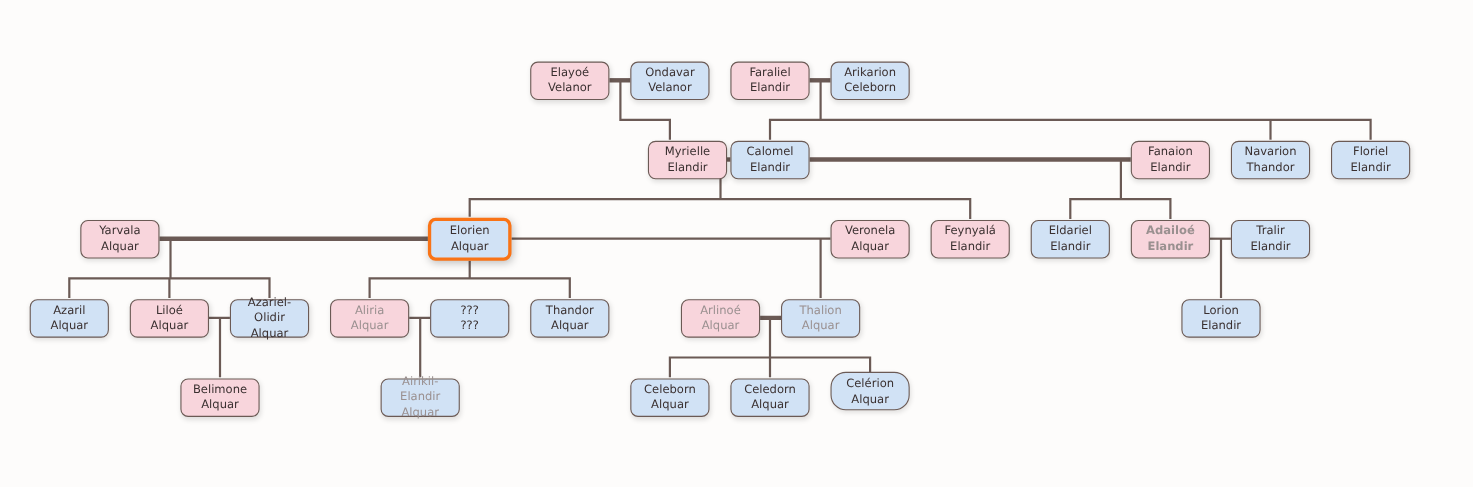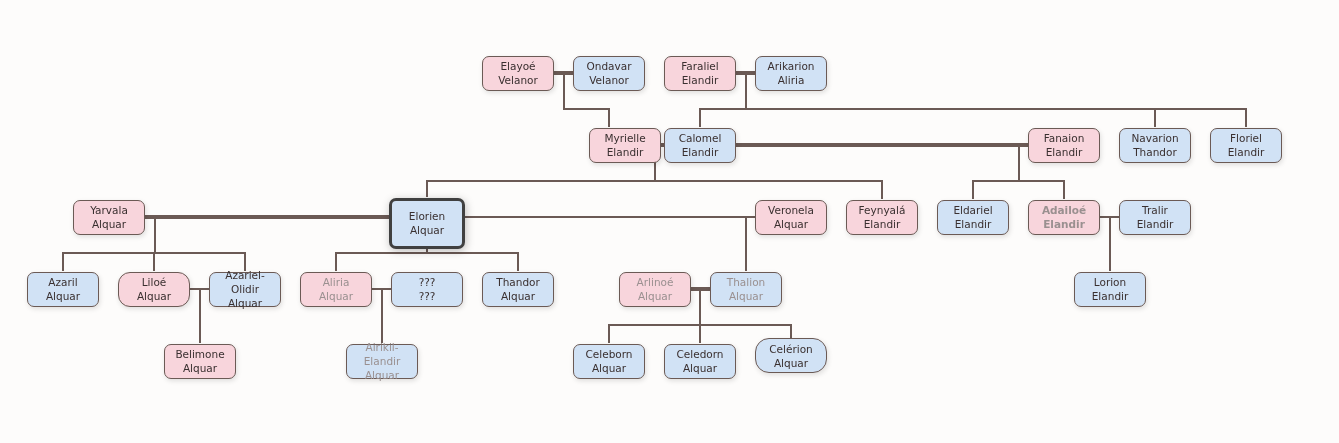--- a/index.html
+++ b/index.html
@@ -22,22 +22,22 @@
     font-size: 10.5px; line-height: 14px;
     color: #3a3030;
     box-shadow: 1px 2px 5px rgba(0,0,0,0.12);
     cursor: pointer;
     padding: 0 18px;
   }
   .node.female { background: #f8d5dc; }
   .node.male { background: #d1e2f5; }
   .node.deceased { color: #9a9090; }
   .node.focus {
-    border: 3px solid #404040;
-    width: 76px; height: 51px;
+    border: 3px solid #f97316;
+    width: 76px; height: 39px;
     box-shadow: 1px 2px 8px rgba(0,0,0,0.25);
   }
 </style>
 </head>
 <body>
 
 <svg id="tree-svg" xmlns="http://www.w3.org/2000/svg">
     <polyline points="554,73 573,73" fill="none" stroke="#6b5a55" stroke-width="4"></polyline>
     <polyline points="736,73 755,73" fill="none" stroke="#6b5a55" stroke-width="4"></polyline>
     <polyline points="645,145 664,145" fill="none" stroke="#6b5a55" stroke-width="4"></polyline>
@@ -74,21 +74,21 @@
   <div class="node female" id="n-elayoe" style="left: 482px; top: 55.5px;">
       <span>Elayoé Velanor</span>
     </div>
   <div class="node male" id="n-ondavar" style="left: 573px; top: 55.5px;">
       <span>Ondavar Velanor</span>
     </div>
   <div class="node female" id="n-faraliel" style="left: 664px; top: 55.5px;">
       <span>Faraliel Elandir</span>
     </div>
   <div class="node male" id="n-arikarion" style="left: 755px; top: 55.5px;">
-      <span>Arikarion Aliria</span>
+      <span>Arikarion Celeborn</span>
     </div>
   <div class="node female" id="n-myrielle" style="left: 573px; top: 127.5px; margin-left: 16px;">
       <span>Myrielle Elandir</span>
     </div>
   <div class="node male" id="n-calomel" style="left: 664px; top: 127.5px;">
       <span>Calomel Elandir</span>
     </div>
   <div class="node female" id="n-fanaion" style="left: 1028px; top: 127.5px;">
       <span>Fanaion Elandir</span>
     </div>
@@ -115,21 +115,21 @@
     </div>
   <div class="node female deceased" id="n-adailoe" style="left: 1028px; top: 199.5px; font-weight: bold;">
       <span>Adailoé Elandir</span>
     </div>
   <div class="node male" id="n-tralir" style="left: 1119px; top: 199.5px;">
       <span>Tralir Elandir</span>
     </div>
   <div class="node male" id="n-azaril" style="left: 27px; top: 271.5px;">
       <span>Azaril Alquar</span>
     </div>
-  <div class="node female" id="n-liloe" style="left: 118px; top: 271.5px; border-radius: 12px;">
+  <div class="node female" id="n-liloe" style="left: 118px; top: 271.5px;">
       <span>Liloé Alquar</span>
     </div>
   <div class="node male" id="n-azariel" style="left: 209px; top: 271.5px;">
       <span>Azariel-Olidir Alquar</span>
     </div>
   <div class="node female deceased" id="n-aliria" style="left: 300px; top: 271.5px;">
       <span>Aliria Alquar</span>
     </div>
   <div class="node male" id="n-unknown" style="left: 391px; top: 271.5px;">
       <span>??? ???</span>

